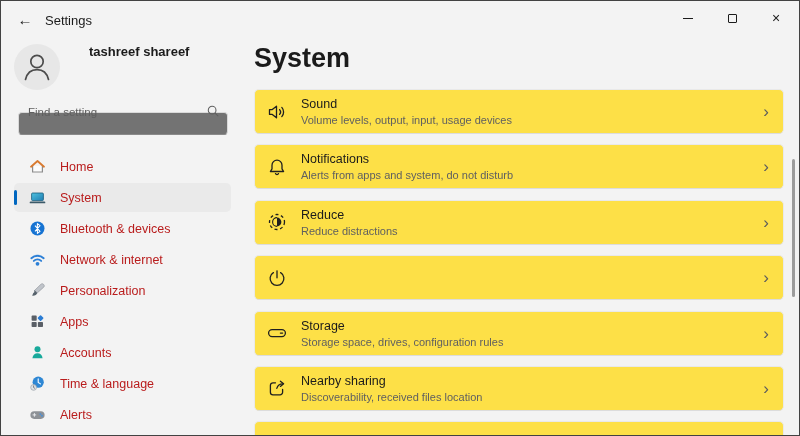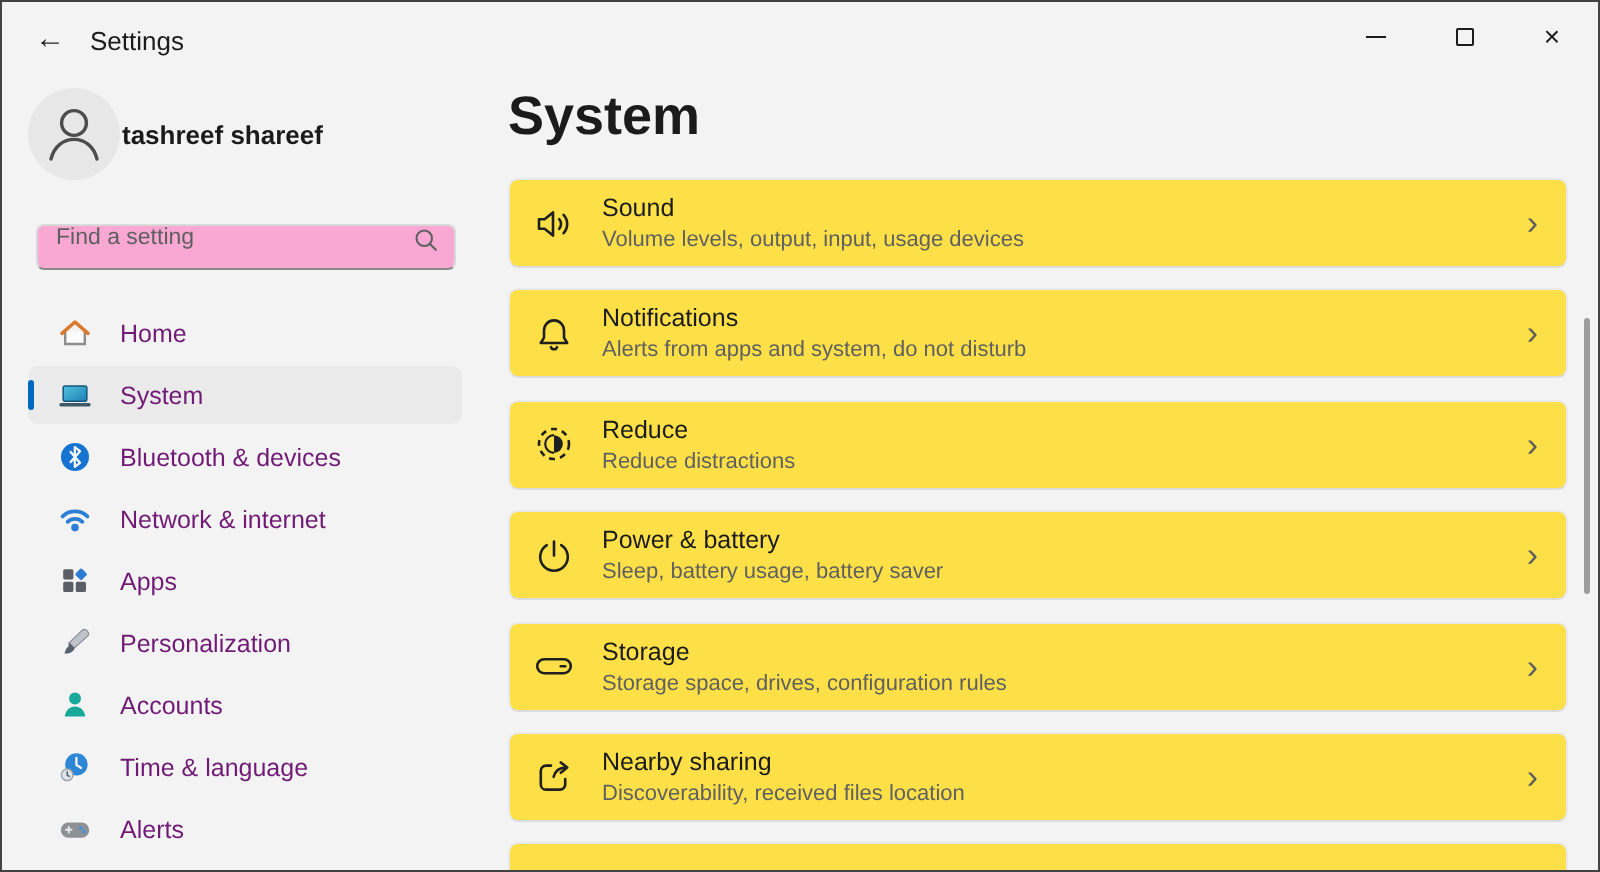--- a/index.html
+++ b/index.html
@@ -21,51 +21,51 @@
   .win-controls { position:absolute; right:1px; top:1px; display:flex; }
   .win-btn {
     width:44px; height:32px; display:flex; align-items:center; justify-content:center;
     font-size:14px; color:#1b1b1b; cursor:pointer;
   }
   .min-glyph { display:block; width:10px; height:1px; background:#1b1b1b; }
   .max-glyph { display:block; width:9px; height:9px; border:1px solid #1b1b1b; border-radius:1px; }
 
   
   .sidebar { position:absolute; left:0; top:36px; width:245px; bottom:0; }
-  .profile { position:absolute; left:13px; top:7px; display:flex; align-items:center; gap:1px; }
+  .profile { position:absolute; left:13px; top:7px; display:flex; gap:29px; }
   .avatar {
     width:46px; height:46px; border-radius:50%; background:#e7e7e7;
     display:flex; align-items:center; justify-content:center;
   }
   .user-name { font-size:13px; font-weight:700; color:#1b1b1b; }
 
   .search-box {
     position:absolute; left:17px; top:75px; width:210px; height:23px;
-    background:#f9a8d4; border:1px solid #d9d9d9; border-bottom-color:#8a8a8a;
-    border-radius:4px; display:flex; align-items:flex-start; padding:0 7px 16px 9px;
+    background:#737373; border:1px solid #d9d9d9; border-bottom-color:#8a8a8a;
+    border-radius:4px; display:flex; align-items:flex-end; padding:0 7px 16px 9px;
   }
   .search-input {
     flex:1; min-width:0; border:none; outline:none; background:transparent;
     font-family:"Liberation Sans", sans-serif; font-size:11.5px; color:#1b1b1b;
   }
   .search-input::placeholder { color:#5f5f5f; opacity:1; }
 
   .nav { position:absolute; left:13px; right:15px; top:115px; }
   .nav-item {
     position:relative; height:29px; margin-bottom:2px; display:flex; align-items:center;
     gap:14px; padding-left:15px; border-radius:5px; cursor:pointer;
   }
   .nav-item.selected { background:#eaeaea; }
   .accent-pill {
     display:none; position:absolute; left:0; top:7px; width:3px; height:15px;
     border-radius:2px; background:#0067c0;
   }
   .nav-item.selected .accent-pill { display:block; }
   .nav-icon { width:17px; height:17px; flex:0 0 17px; }
-  .nav-label { font-size:12.5px; color:#701a75; white-space:nowrap; }
+  .nav-label { font-size:12.5px; color:#b91c1c; white-space:nowrap; }
 
   
   .main { position:absolute; left:245px; top:36px; right:0; bottom:0; }
   .page-title { position:absolute; left:8px; top:6px; font-size:27px; font-weight:700; color:#1b1b1b; }
   .cards { position:absolute; left:8px; top:52px; width:530px; }
   .card {
     height:45px; background:#fde047; border:1px solid #e9e9e9; border-bottom-color:#dcdcdc;
     border-radius:5px; display:flex; align-items:center; padding:0 14px 0 10px;
     margin-bottom:10.4px; cursor:pointer;
   }
@@ -161,40 +161,40 @@
           <path d="M2.3 7.2a9 9 0 0 1 12.4 0" fill="none" stroke="#2c7fd6" stroke-width="1.9" stroke-linecap="round"></path>
           <path d="M4.8 9.9a5.4 5.4 0 0 1 7.4 0" fill="none" stroke="#2c7fd6" stroke-width="1.9" stroke-linecap="round"></path>
           <circle cx="8.5" cy="12.8" r="1.9" fill="#2c7fd6"></circle>
         </svg>
         <span class="nav-label">Network &amp; internet</span>
       </div>
 
       <div class="nav-item">
 
         <svg class="nav-icon" viewBox="0 0 17 17">
+          <path d="M14.6 2.4c.9.9.9 2 .1 2.8L8.2 11 5.6 8.4l6.3-6.1c.8-.8 1.9-.8 2.7.1z" fill="#c0c4ca" stroke="#8a8f96" stroke-width="0.6"></path>
+          <path d="M5.3 8.1l3 3c-.5 1.8-2.6 2.9-5.1 2.6.7-1.1.4-2.3 2.1-3.4z" fill="#56626c"></path>
+        </svg>
+        <span class="nav-label">Personalization</span>
+      </div>
+
+      <div class="nav-item">
+
+        <svg class="nav-icon" viewBox="0 0 17 17">
           <rect x="2.6" y="2.6" width="5.1" height="5.1" rx="0.8" fill="#5a5f66"></rect>
           <rect x="2.6" y="8.9" width="5.1" height="5.1" rx="0.8" fill="#5a5f66"></rect>
           <rect x="8.9" y="8.9" width="5.1" height="5.1" rx="0.8" fill="#5a5f66"></rect>
           <rect x="9.3" y="2.9" width="4.5" height="4.5" rx="0.8" fill="#2b7cd3" transform="rotate(45 11.55 5.15)"></rect>
         </svg>
         <span class="nav-label">Apps</span>
       </div>
 
       <div class="nav-item">
 
         <svg class="nav-icon" viewBox="0 0 17 17">
-          <path d="M14.6 2.4c.9.9.9 2 .1 2.8L8.2 11 5.6 8.4l6.3-6.1c.8-.8 1.9-.8 2.7.1z" fill="#c0c4ca" stroke="#8a8f96" stroke-width="0.6"></path>
-          <path d="M5.3 8.1l3 3c-.5 1.8-2.6 2.9-5.1 2.6.7-1.1.4-2.3 2.1-3.4z" fill="#56626c"></path>
-        </svg>
-        <span class="nav-label">Personalization</span>
-      </div>
-
-      <div class="nav-item">
-
-        <svg class="nav-icon" viewBox="0 0 17 17">
           <circle cx="8.5" cy="5.3" r="3" fill="#18a99b"></circle>
           <path d="M3.4 14.2c.4-3.1 2.5-4.9 5.1-4.9s4.7 1.8 5.1 4.9z" fill="#18a99b"></path>
         </svg>
         <span class="nav-label">Accounts</span>
       </div>
 
       <div class="nav-item">
 
         <svg class="nav-icon" viewBox="0 0 17 17">
           <circle cx="9.2" cy="7.2" r="5.6" fill="#2e87d4"></circle>
@@ -260,24 +260,20 @@
           <div class="card-desc">Reduce distractions</div>
         </div>
         <span class="chevron">›</span>
       </div>
 
       <div class="card">
         <svg class="card-icon" viewBox="0 0 24 24">
           <path d="M12 4.8v7" fill="none" stroke="currentColor" stroke-width="1.3" stroke-linecap="round"></path>
           <path d="M8.4 6.6a6.9 6.9 0 1 0 7.2 0" fill="none" stroke="currentColor" stroke-width="1.3" stroke-linecap="round"></path>
         </svg>
-        <div class="card-text">
-          <div class="card-title">Power &amp; battery</div>
-          <div class="card-desc">Sleep, battery usage, battery saver</div>
-        </div>
         <span class="chevron">›</span>
       </div>
 
       <div class="card">
         <svg class="card-icon" viewBox="0 0 24 24">
           <rect x="3.6" y="8.6" width="16.8" height="7" rx="3.5" fill="none" stroke="currentColor" stroke-width="1.3"></rect>
           <path d="M15.4 12.1h2.2" fill="none" stroke="currentColor" stroke-width="1.3" stroke-linecap="round"></path>
         </svg>
         <div class="card-text">
           <div class="card-title">Storage</div>

